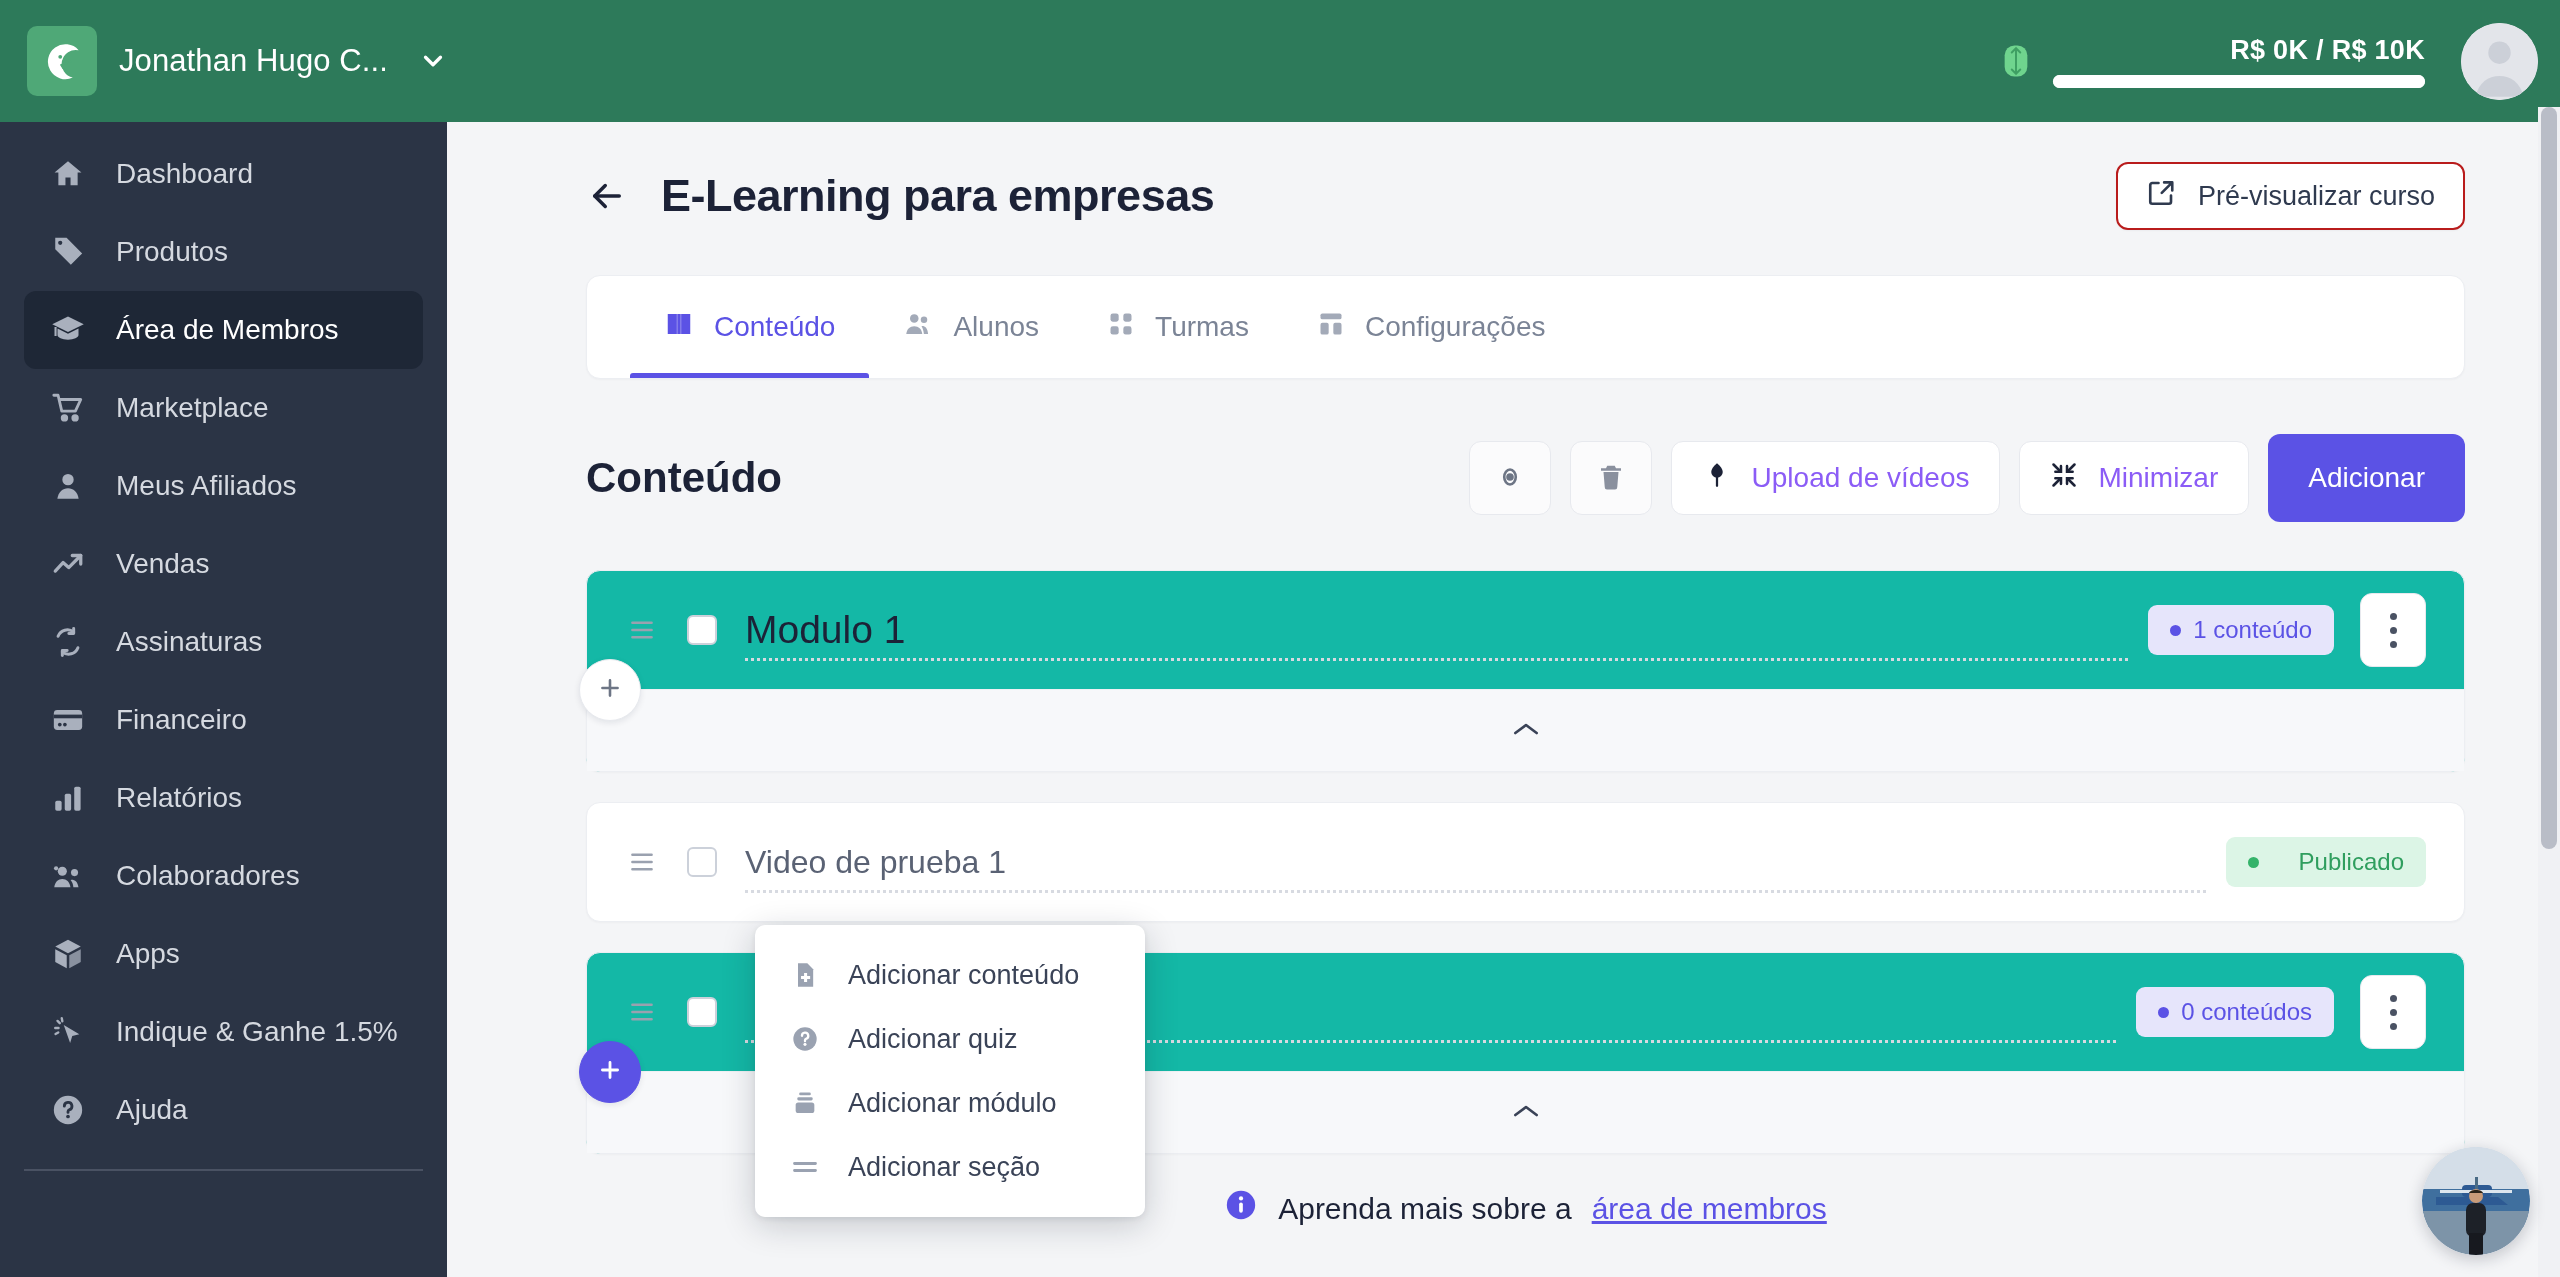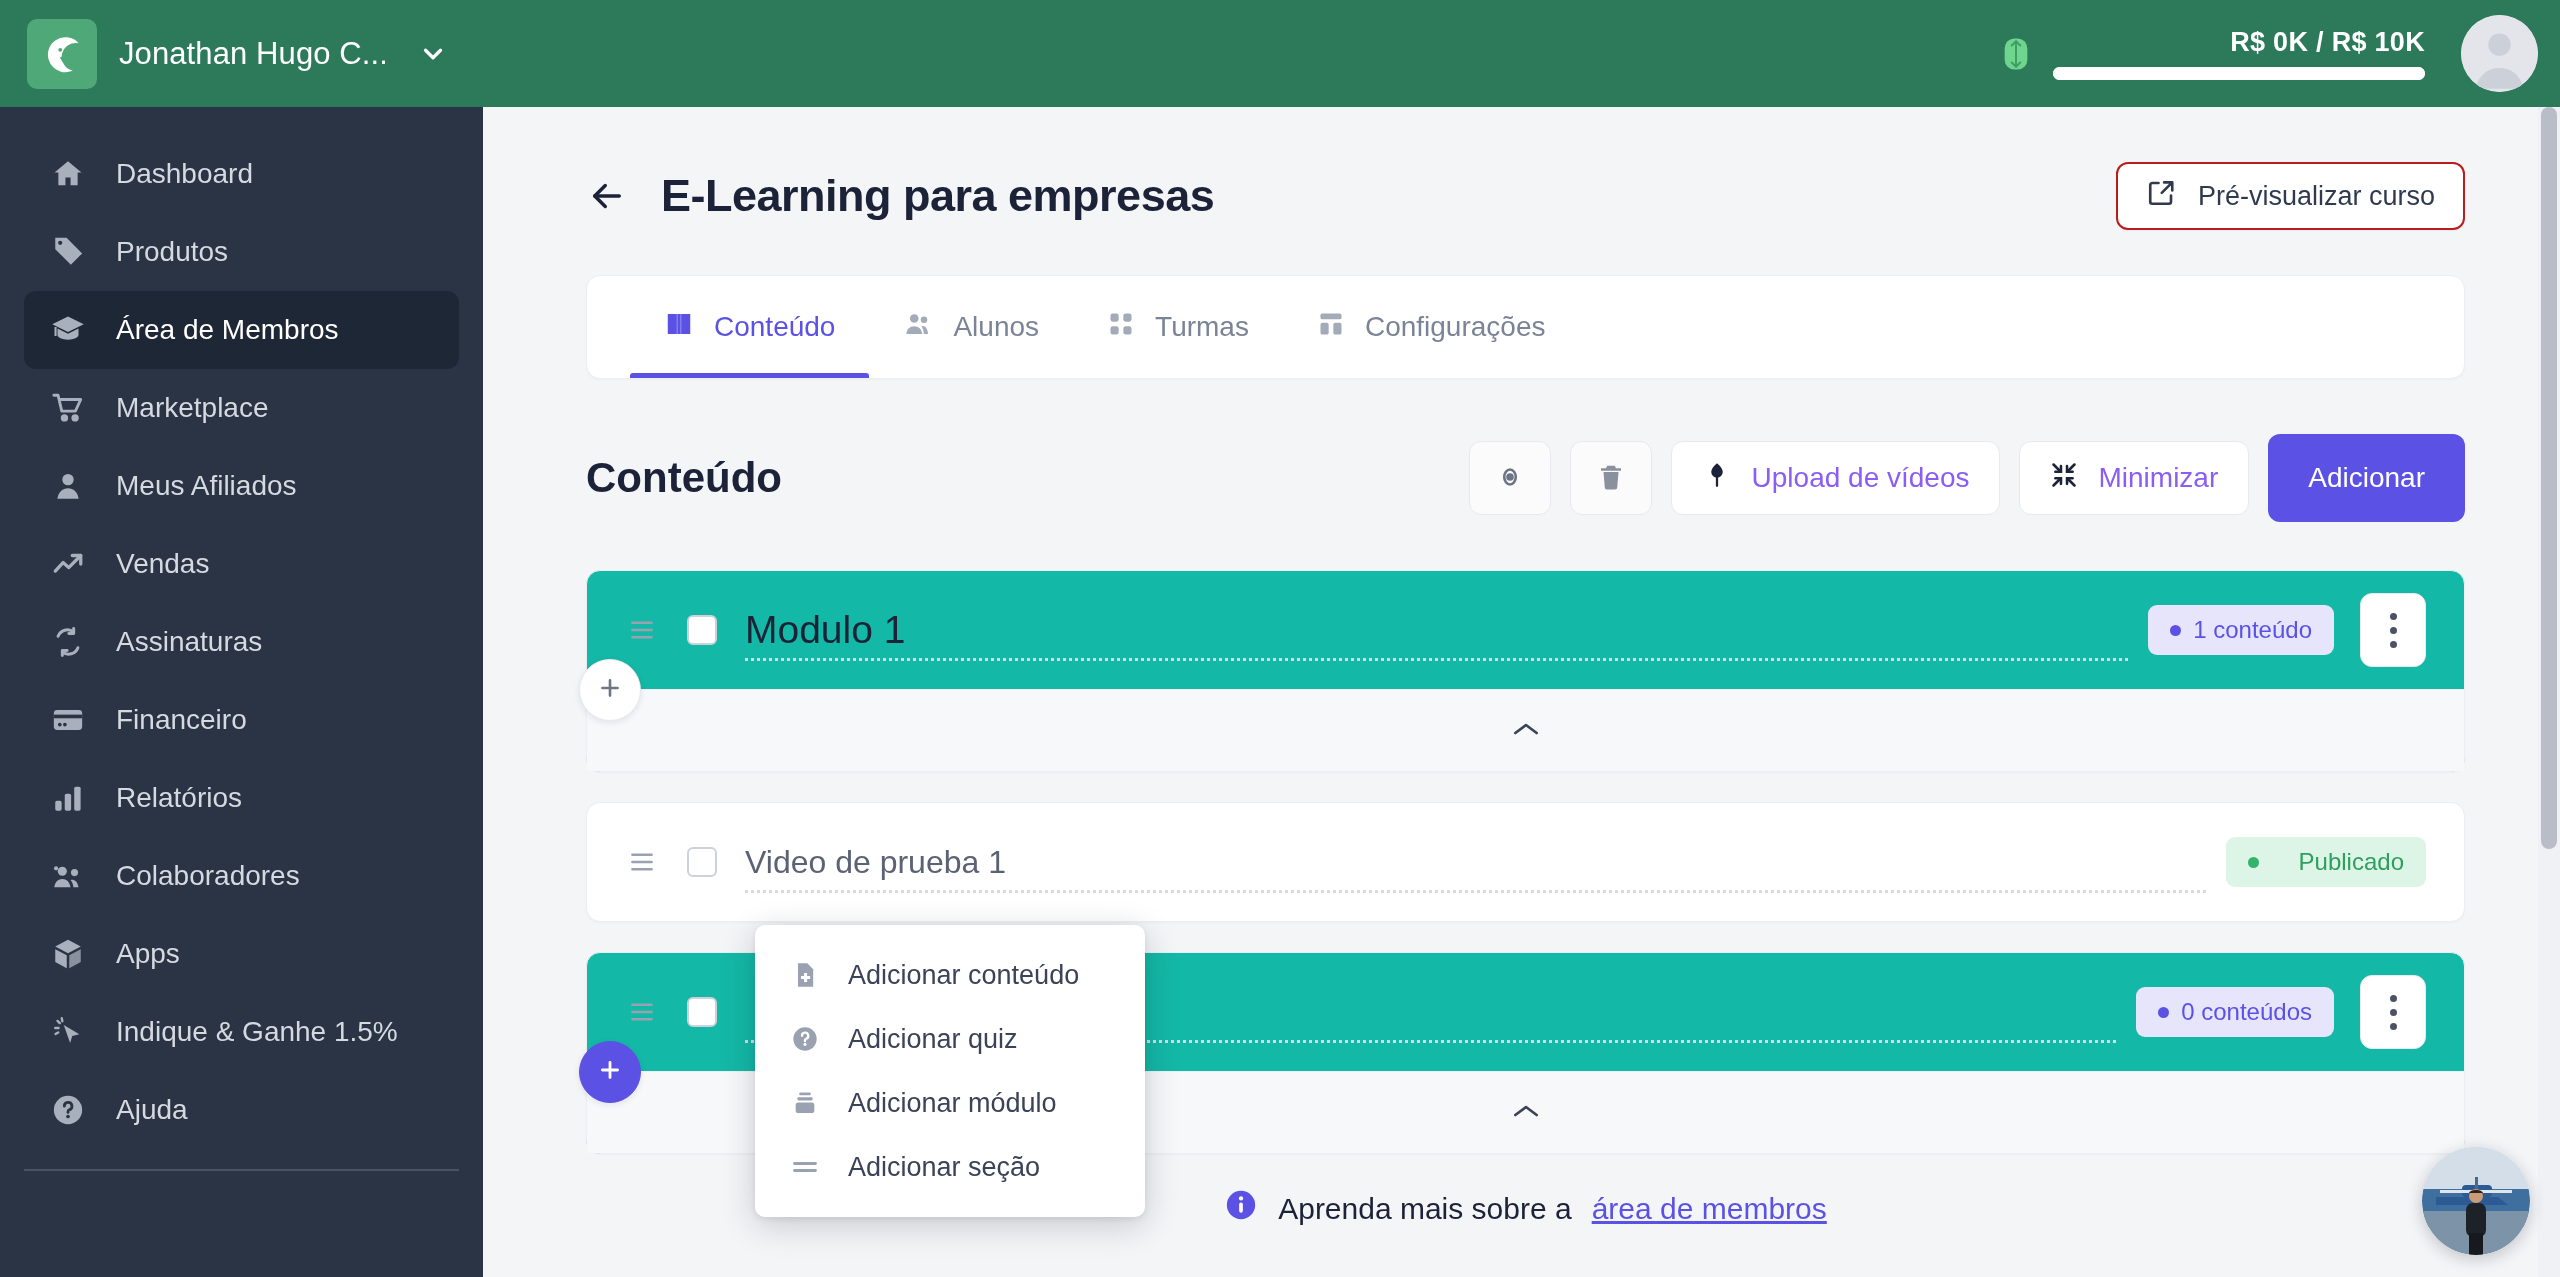--- a/index.html
+++ b/index.html
@@ -6,21 +6,21 @@
   html, body {
     width: 2560px; height: 1277px;
     font-family: "Liberation Sans", sans-serif;
     background: #f4f5f7;
     overflow: hidden;
   }
   body { position: relative; }
 
   
   .topbar {
-    position: absolute; top: 0; left: 0; width: 2560px; height: 107px;
+    position: absolute; top: 0; left: 0; width: 2560px; height: 122px;
     background: #2d7a5a; display: flex; align-items: center;
     z-index: 40;
   }
   .brand { display: flex; align-items: center; gap: 22px; padding-left: 27px; }
   .brand-logo {
     width: 70px; height: 70px; border-radius: 10px; background: #4fa877;
     display: flex; align-items: center; justify-content: center;
   }
   .brand-name {
     color: #ffffff; font-size: 31px; font-weight: 400; letter-spacing: .1px;
@@ -40,21 +40,21 @@
   }
   .gauge-fill { height: 100%; border-radius: 8px; background: #ffffff; }
   .avatar-btn {
     width: 77px; height: 77px; border-radius: 50%; background: #e3e5ea;
     margin-left: 36px; display: flex; align-items: flex-end; justify-content: center;
     overflow: hidden; flex: none;
   }
 
   
   .sidebar {
-    position: absolute; top: 107px; left: 0; width: 483px; height: 1170px;
+    position: absolute; top: 107px; left: 0; width: 447px; height: 1170px;
     background: #2b3445; padding-top: 28px; z-index: 30;
   }
   .nav-item {
     display: flex; align-items: center; gap: 28px;
     height: 78px; margin: 0 24px; padding: 0 24px;
     border-radius: 12px; color: #d5d9e0; font-size: 28px; white-space: nowrap;
   }
   .nav-item.active { background: #1e2736; color: #ffffff; }
   .nav-ico { width: 40px; display: flex; align-items: center; justify-content: center; flex: none; }
   .nav-divider { height: 2px; background: #4a5263; margin: 20px 24px 0 24px; }

